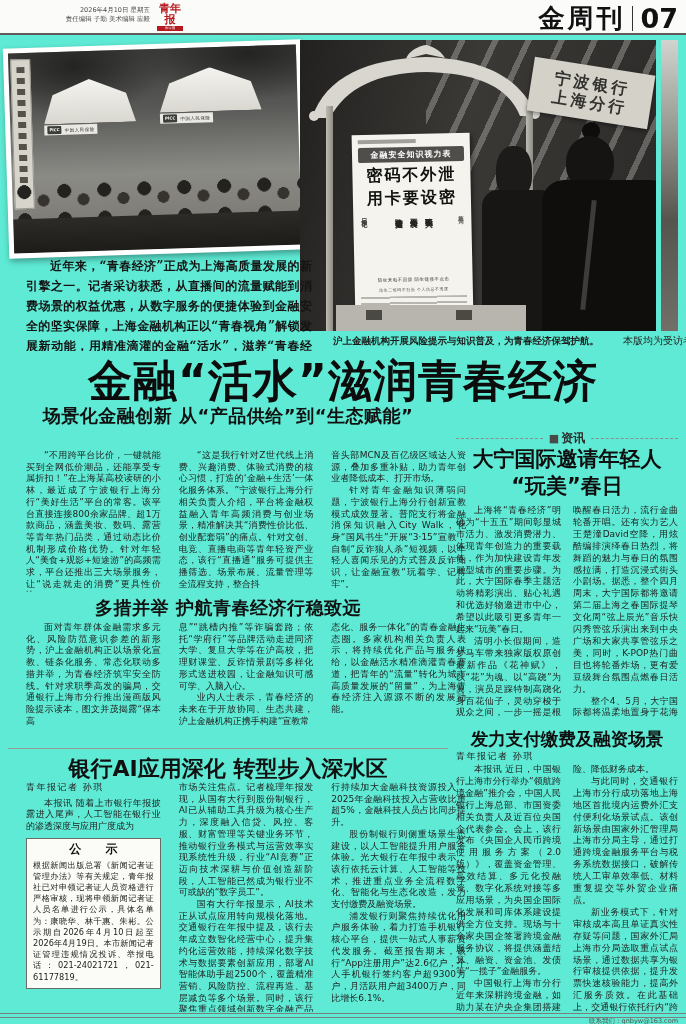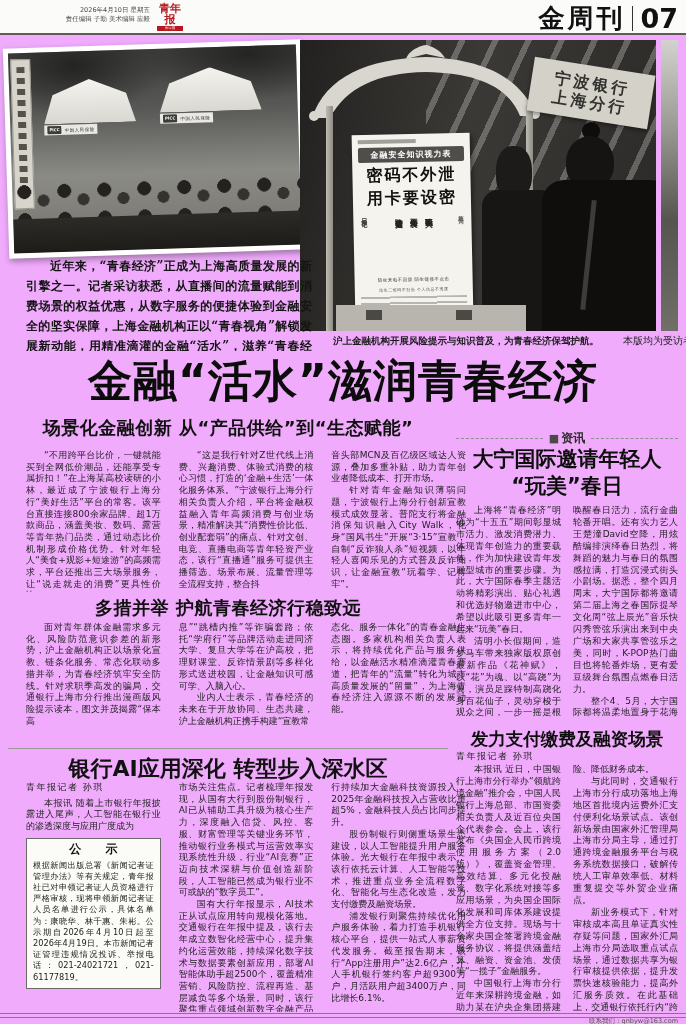--- a/index.html
+++ b/index.html
@@ -1,16 +1,16 @@
 <!DOCTYPE html>
 <html><head>
 <meta charset="utf-8">
 <style>
   html,body{margin:0;padding:0;background:#e8e8e6;}
-  .page{position:relative;width:686px;height:1024px;background:#f0abfc;overflow:hidden;
+  .page{position:relative;width:686px;height:1024px;background:#5eead4;overflow:hidden;
         font-family:"DejaVu Sans","Liberation Sans",sans-serif;color:#1a1a1a;}
   
   .masthead{position:absolute;left:0;top:0;width:100%;height:33px;border-bottom:2px solid #5f5a58;background:#fbfbf9;}
   .mast-meta{position:absolute;left:0;top:6px;width:150px;text-align:right;font-size:6.5px;line-height:9px;color:#4a4a4a;}
   .mast-logo{position:absolute;left:157px;top:3px;width:26px;text-align:center;color:#b5191f;font-weight:900;font-size:11px;line-height:11px;}
   .mast-logo-bar{position:absolute;left:157px;top:26px;width:26px;height:5px;background:#b5191f;color:#fff;font-size:3.5px;line-height:5px;text-align:center;overflow:hidden;}
   .mast-right{position:absolute;right:8px;top:1px;display:flex;align-items:center;gap:7px;}
   .mast-section{font-size:26px;font-weight:700;letter-spacing:3px;color:#111;}
   .mast-divider{width:1px;height:25px;background:#333;}
   .mast-page{font-size:27px;font-weight:700;color:#111;}
@@ -82,21 +82,21 @@
   .lead{position:absolute;left:8px;top:256px;width:286px;height:95px;overflow:hidden;
         font-family:"DejaVu Serif","Liberation Serif",serif;font-size:12px;line-height:20px;
         font-weight:600;text-align:justify;color:#141414;margin-left:18px;}
   .lead p{margin:0;text-indent:2em;}
   .lead .byline-inline{font-family:"DejaVu Sans","Liberation Sans",sans-serif;font-size:8.5px;font-weight:400;letter-spacing:.5px;color:#2a2a2a;}
   
   .headline{position:absolute;left:0;top:352px;width:100%;text-align:center;
             font-size:44px;font-weight:900;letter-spacing:1px;color:#0c0c0c;white-space:nowrap;}
   
   .sec-title{position:absolute;left:8px;width:440px;text-align:center;font-size:18px;font-weight:900;letter-spacing:.5px;color:#111;white-space:nowrap;}
-  .sec-a-title{top:416px;}
+  .sec-a-title{top:404px;}
   .sec-b-title{top:596px;}
   .cols{position:absolute;left:26px;width:440px;display:flex;gap:18px;}
   .col{width:140px;overflow:hidden;text-align:justify;font-size:9px;line-height:11.7px;color:#1e1e1e;}
   .sec-a-cols{top:450px;height:142px;}
   .sec-b-cols{top:622px;height:122px;}
   .t{margin:0;}
   .ind{text-indent:2em;}
   .ai-rule{position:absolute;left:8px;top:748px;width:440px;border-top:1px solid #9a9a96;}
   .ai-title{position:absolute;left:8px;top:754px;width:440px;text-align:center;font-size:22px;font-weight:900;color:#111;white-space:nowrap;}
   .ai-cols{top:782px;height:230px;}

